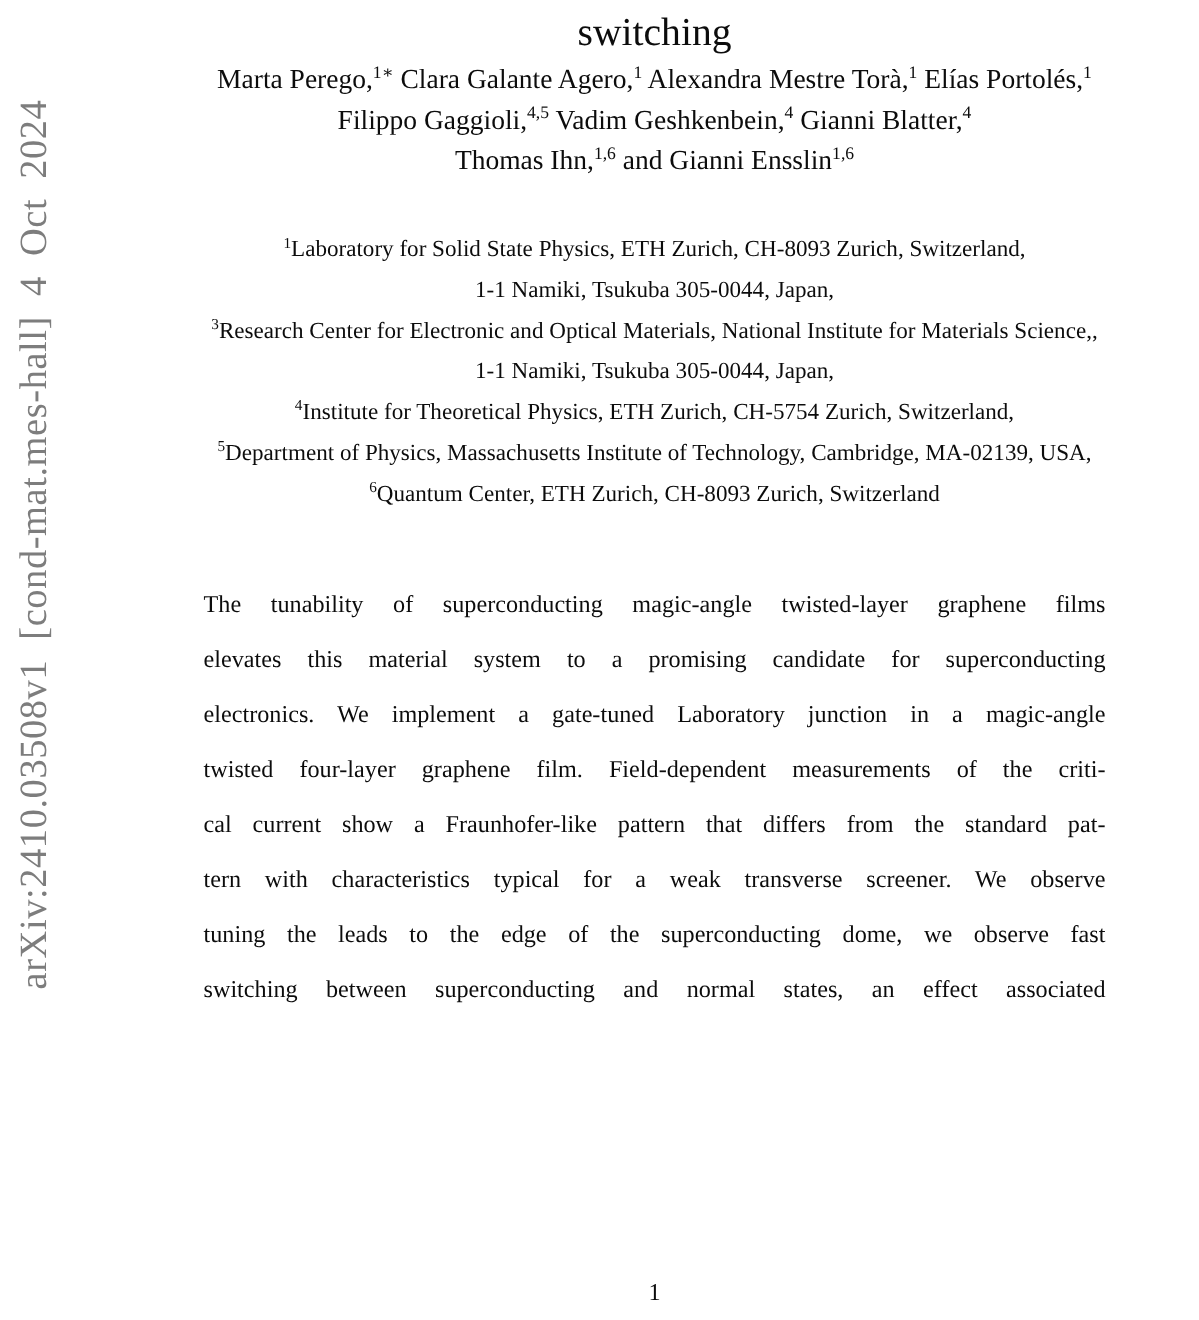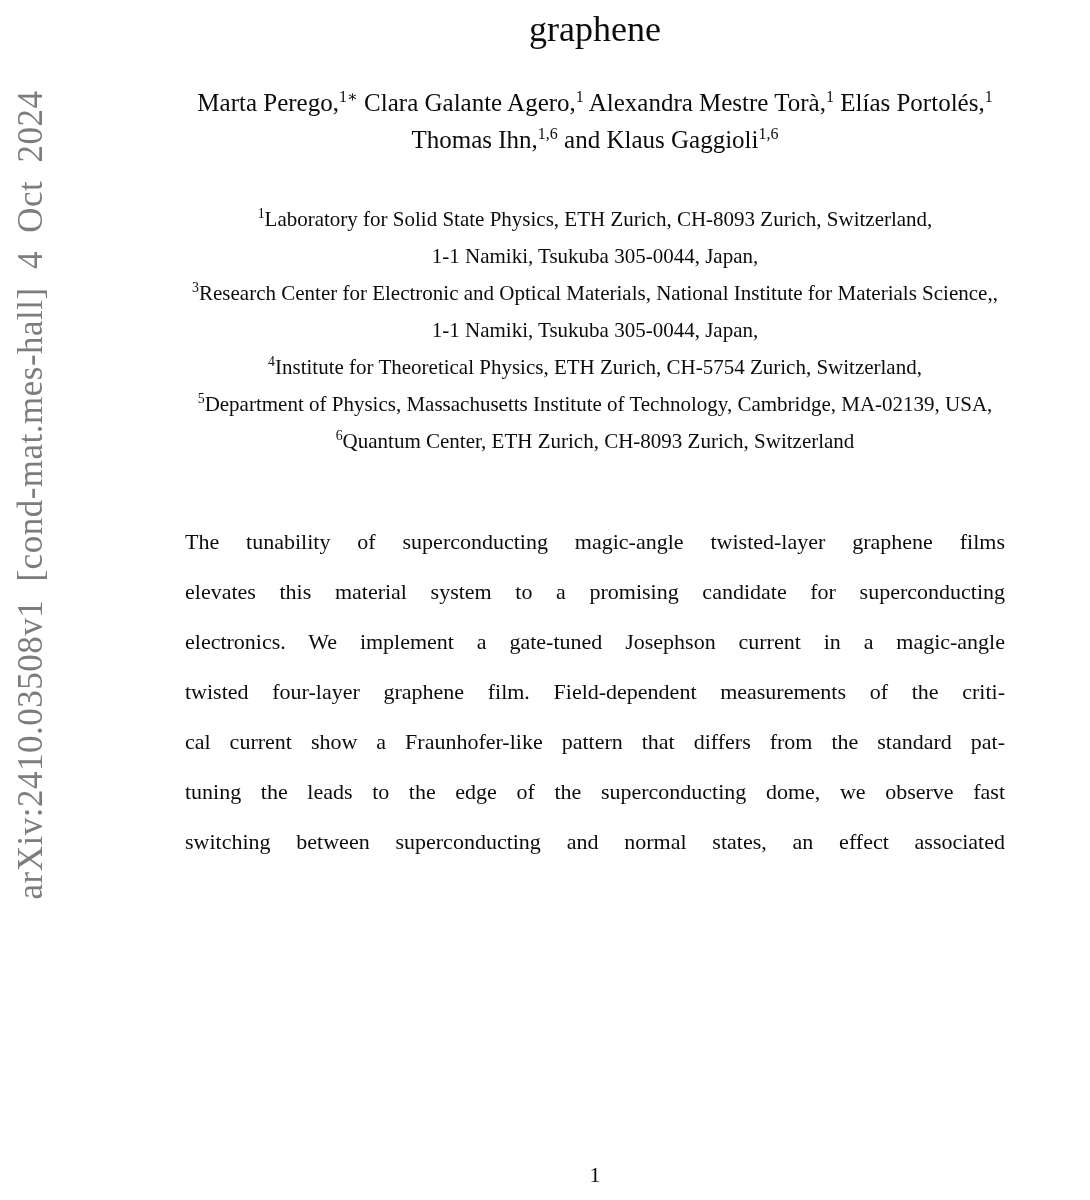--- a/index.html
+++ b/index.html
@@ -36,21 +36,20 @@
     top: 0;
     width: 990px;
     text-align: center;
   }
   .title {
     padding-top: 4px;
     font-size: 36px;
     line-height: 50px;
   }
   .authors {
-    margin-top: 30px;
     font-size: 25px;
     line-height: 37px;
   }
   .authors sup {
     font-size: 64%;
     line-height: 0;
   }
   .affiliations {
     margin-top: 43px;
     font-size: 21px;
@@ -88,44 +87,46 @@
 </head>
 <body>
 
 <div class="page">
 
   <div class="arxiv-watermark">arXiv:2410.03508v1 [cond-mat.mes-hall] 4 Oct 2024</div>
 
   <div class="main">
 
     <div class="title">
-      <div>graphene</div>
+      <div>switching</div>
     </div>
 
     <div class="authors">
         <div><span>Marta Perego,</span><sup>1∗</sup><span> Clara Galante Agero,</span><sup>1</sup><span> Alexandra Mestre Torà,</span><sup>1</sup><span> Elías Portolés,</span><sup>1</sup></div>
-        <div><span>Thomas Ihn,</span><sup>1,6</sup><span> and Klaus Gaggioli</span><sup>1,6</sup></div>
+        <div><span>Filippo Gaggioli,</span><sup>4,5</sup><span> Vadim Geshkenbein,</span><sup>4</sup><span> Gianni Blatter,</span><sup>4</sup></div>
+        <div><span>Thomas Ihn,</span><sup>1,6</sup><span> and Gianni Ensslin</span><sup>1,6</sup></div>
       </div>
 
     <div class="affiliations">
         <div><sup>1</sup><span>Laboratory for Solid State Physics, ETH Zurich, CH-8093 Zurich, Switzerland,</span></div>
         <div><span>1-1 Namiki, Tsukuba 305-0044, Japan,</span></div>
         <div><sup>3</sup><span>Research Center for Electronic and Optical Materials, National Institute for Materials Science,,</span></div>
         <div><span>1-1 Namiki, Tsukuba 305-0044, Japan,</span></div>
         <div><sup>4</sup><span>Institute for Theoretical Physics, ETH Zurich, CH-5754 Zurich, Switzerland,</span></div>
         <div><sup>5</sup><span>Department of Physics, Massachusetts Institute of Technology, Cambridge, MA-02139, USA,</span></div>
         <div><sup>6</sup><span>Quantum Center, ETH Zurich, CH-8093 Zurich, Switzerland</span></div>
       </div>
 
     <div class="abstract">
         <div class="abstract-line">The tunability of superconducting magic-angle twisted-layer graphene films</div>
         <div class="abstract-line">elevates this material system to a promising candidate for superconducting</div>
-        <div class="abstract-line">electronics. We implement a gate-tuned Josephson current in a magic-angle</div>
+        <div class="abstract-line">electronics. We implement a gate-tuned Laboratory junction in a magic-angle</div>
         <div class="abstract-line">twisted four-layer graphene film. Field-dependent measurements of the criti-</div>
         <div class="abstract-line">cal current show a Fraunhofer-like pattern that differs from the standard pat-</div>
+        <div class="abstract-line">tern with characteristics typical for a weak transverse screener. We observe</div>
         <div class="abstract-line">tuning the leads to the edge of the superconducting dome, we observe fast</div>
         <div class="abstract-line">switching between superconducting and normal states, an effect associated</div>
       </div>
 
   </div>
 
   <div class="page-number">1</div>
 
 </div>
 

